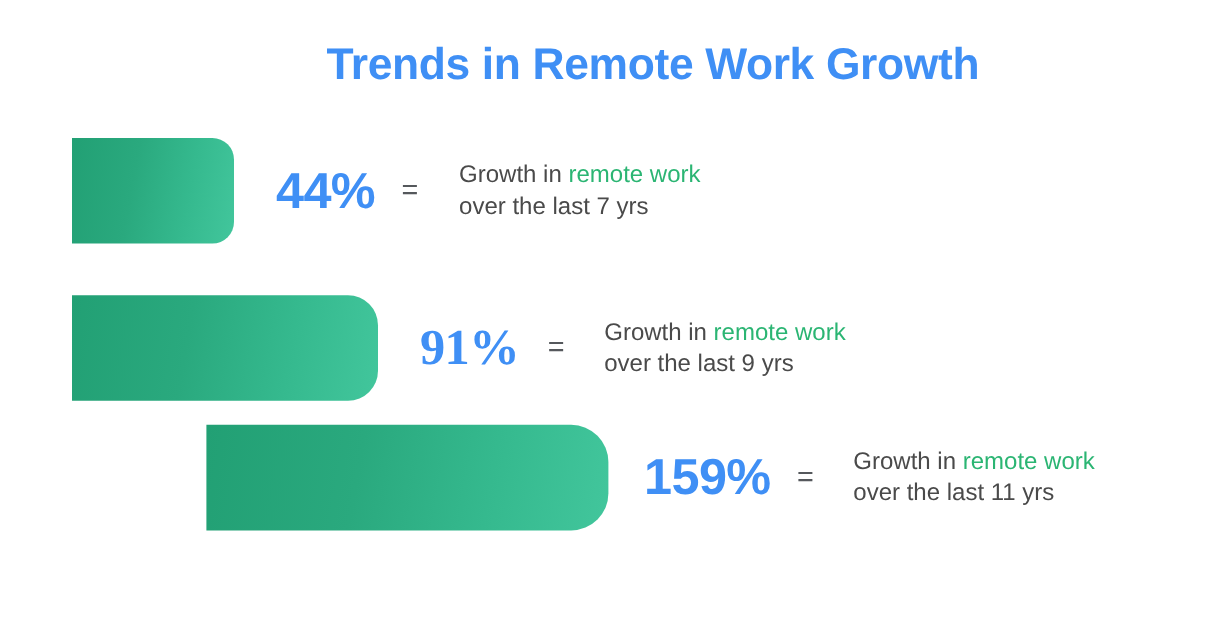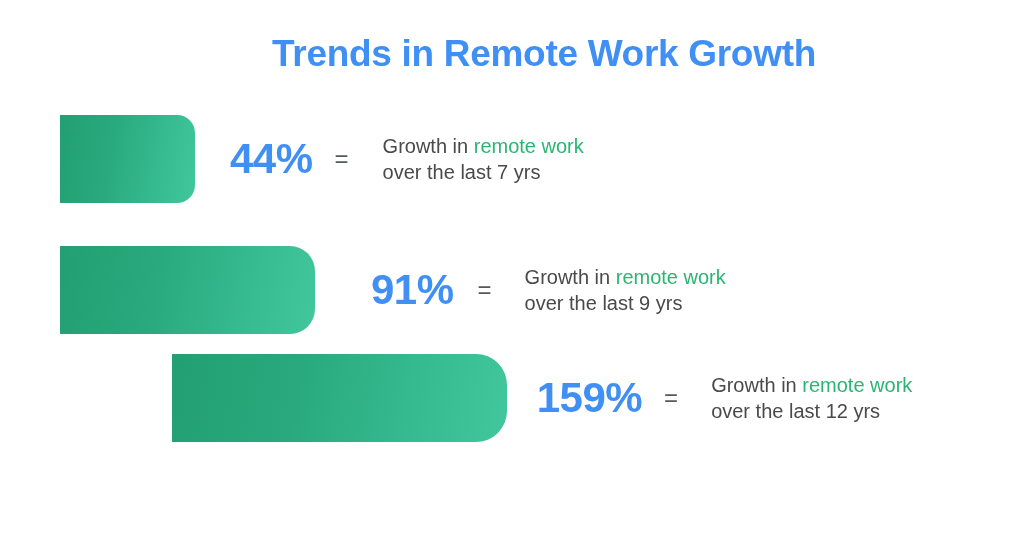--- a/index.html
+++ b/index.html
@@ -68,21 +68,21 @@
 
   .pct {
     flex: 0 0 auto;
     font-size: 42px;
     font-weight: bold;
     color: #3f8ff5;
     white-space: nowrap;
     letter-spacing: -0.5px;
   }
   .pct-1 { margin-left: 35px; }
-  .pct-2 { margin-left: 56px; }
+  .pct-2 { margin-left: 35px; font-family: Liberation Serif, serif; }
   .pct-3 { margin-left: 30px; }
 
   .equals {
     flex: 0 0 auto;
     font-size: 24px;
     color: #55585c;
     font-weight: normal;
     white-space: nowrap;
   }
   .eq-1 { margin-left: 22px; }
@@ -139,17 +139,17 @@
   </div>
 
   <div class="row row-3">
     <div class="bar-wrap">
       <div class="bar bar-3" style="width: 335px;"></div>
     </div>
     <div class="pct pct-3">159%</div>
     <div class="equals eq-3">=</div>
     <div class="caption cap-3">
       <span class="cap-line"><span>Growth in </span><span class="accent">remote work</span></span>
-      <span class="cap-line">over the last 12 yrs</span>
+      <span class="cap-line">over the last 11 yrs</span>
     </div>
   </div>
 
 </div>
 
 </body></html>

